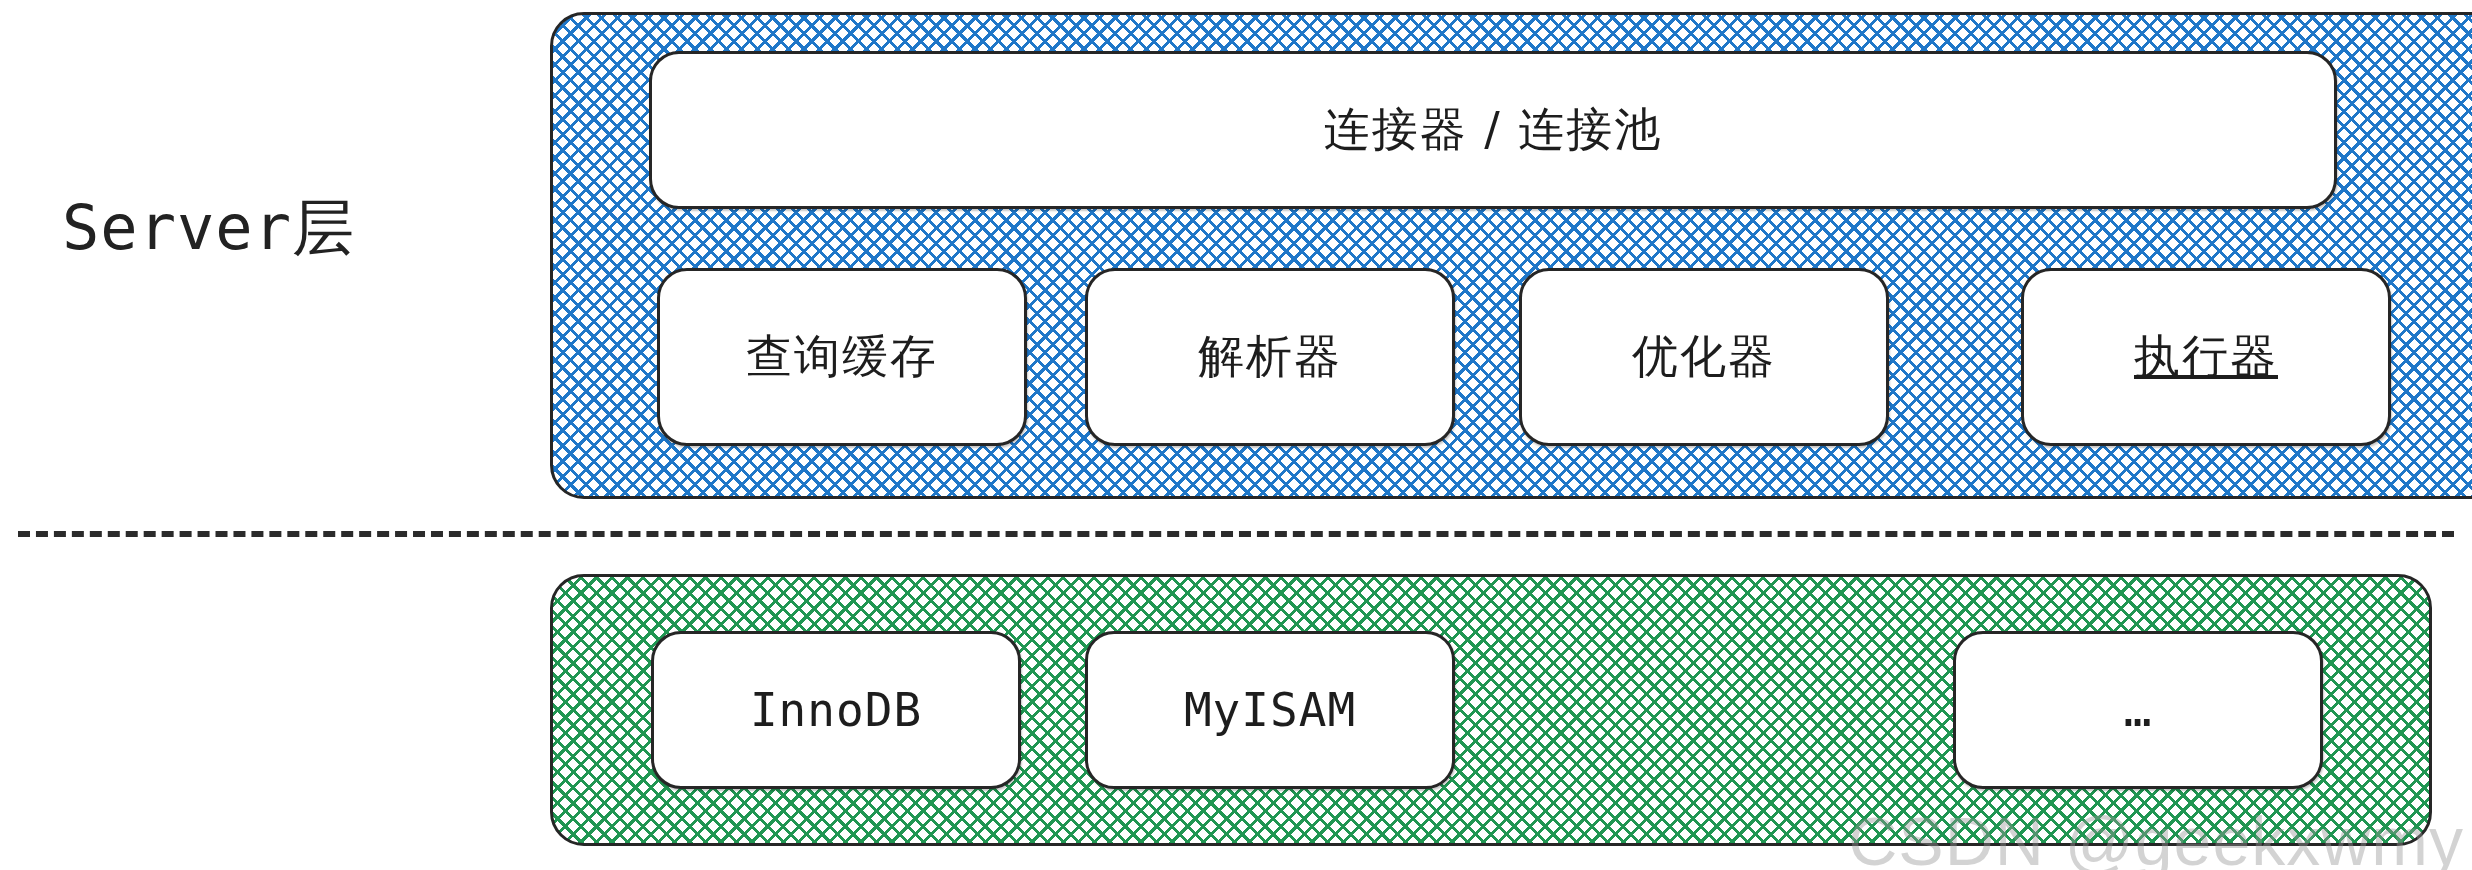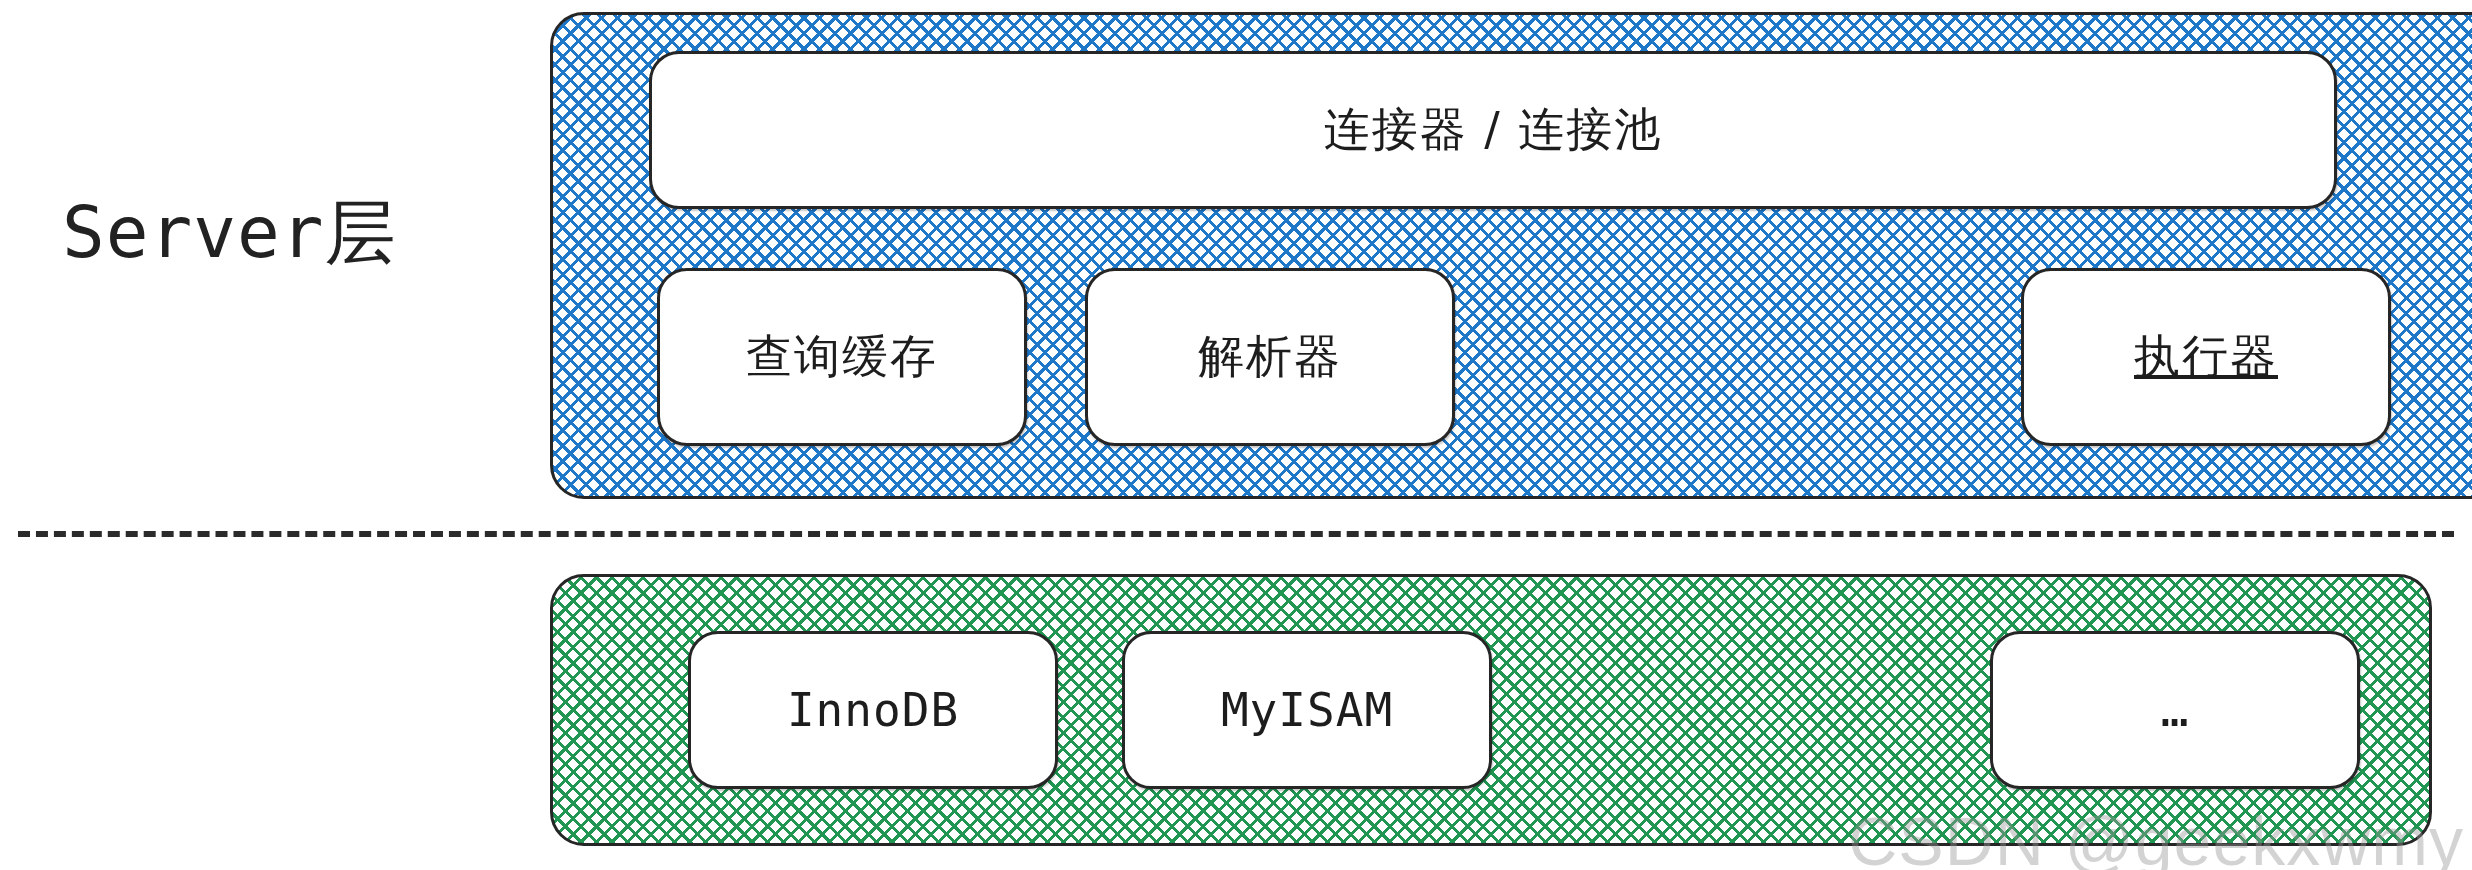--- a/index.html
+++ b/index.html
@@ -26,21 +26,21 @@
     position: absolute;
     color: #222222;
     font-family: "DejaVu Sans Mono", "Liberation Mono", monospace;
     font-weight: 500;
     white-space: nowrap;
     letter-spacing: 1px;
   }
   #label-server {
     left: 62px;
     top: 186px;
-    font-size: 71px;
+    font-size: 62px;
   }
   #label-storage {
     left: 62px;
     top: 678px;
     font-size: 60px;
     font-family: "DejaVu Sans", "Liberation Sans", sans-serif;
     letter-spacing: 0px;
   }
 
   
@@ -107,21 +107,21 @@
   }
 
   
   .server-row2 { top: 253px; height: 178px; width: 370px; }
   #node-query-cache { left: 104px; }
   #node-parser     { left: 532px; }
   #node-optimizer  { left: 966px; }
   #node-executor   { left: 1468px; text-decoration: underline; }
 
   
-  .storage-row { top: 54px; height: 158px; width: 370px; margin-left: 37px; }
+  .storage-row { top: 54px; height: 158px; width: 370px; }
   #node-innodb  { left: 98px; }
   #node-myisam  { left: 532px; border-radius: 29px; }
   #node-csv     { left: 966px; }
   #node-more    { left: 1400px; }
 
   
   #divider {
     position: absolute;
     left: 18px;
     top: 531px;
@@ -152,20 +152,21 @@
 
 
   <div class="panel" id="panel-server">
 
     <div class="node cjk" id="node-connector">连接器 / 连接池</div>
 
     <div class="node cjk server-row2" id="node-query-cache">查询缓存</div>
 
     <div class="node cjk server-row2" id="node-parser">解析器</div>
 
+    <div class="node cjk server-row2" id="node-optimizer">优化器</div>
 
     <div class="node cjk server-row2" id="node-executor">执行器</div>
   </div>
 
   <div id="divider"></div>
 
   <div class="panel" id="panel-storage">
 
     <div class="node mono storage-row" id="node-innodb">InnoDB</div>
 

